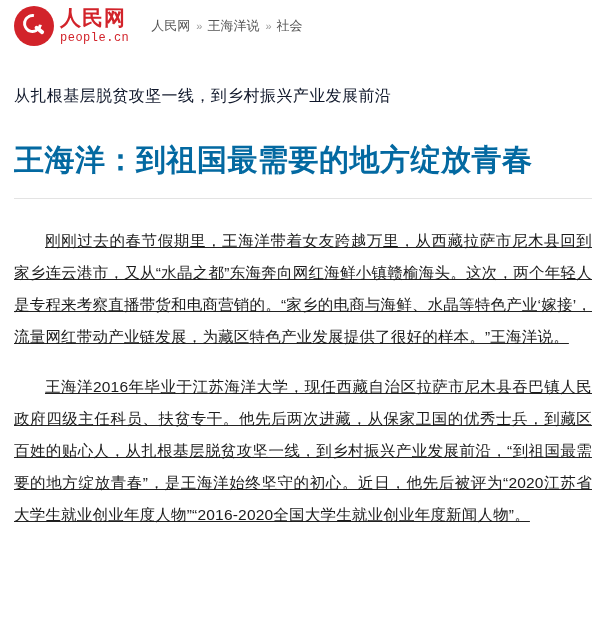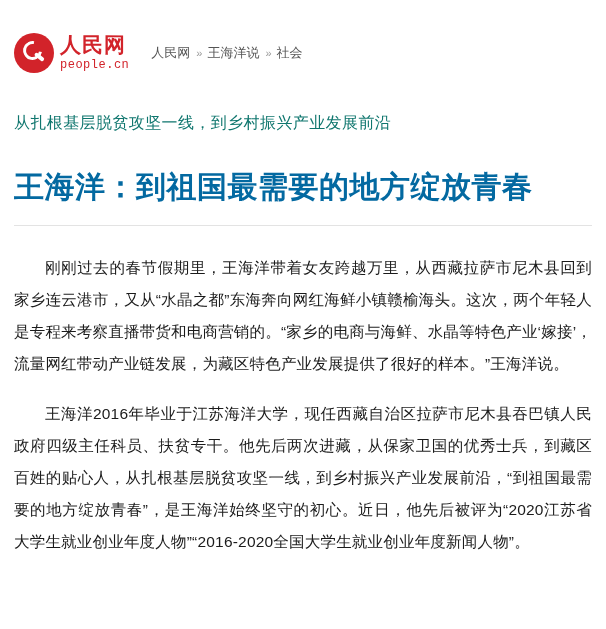--- a/index.html
+++ b/index.html
@@ -13,21 +13,21 @@
     font-family: "Liberation Sans", sans-serif;
     color: #222;
     overflow: hidden;
     position: relative;
   }
 
   
   .header {
     display: flex;
     align-items: center;
-    padding: 31px 0 12px 14px;
+    padding: 4px 0 12px 14px;
     height: 44px;
     box-sizing: content-box;
   }
   .logo {
     display: flex;
     align-items: center;
     flex: 0 0 auto;
   }
   .logo-mark {
     width: 40px;
@@ -100,21 +100,21 @@
     font-size: 11px;
     letter-spacing: -1px;
   }
 
   
   .article {
     padding: 0 14px;
   }
   .subtitle {
     font-size: 16px;
-    color: #0f766e;
+    color: #0f172a;
     margin-top: 26px;
     letter-spacing: 0.4px;
   }
   .headline {
     font-size: 30px;
     font-weight: bold;
     color: #0369a1;
     margin-top: 35px;
     letter-spacing: 0.5px;
     line-height: 1.2;
@@ -154,20 +154,21 @@
   .divider {
     height: 1px;
     background: #e3e3e3;
     margin: 0 14px;
   }
 
   
   .body-text {
     padding: 0 14px;
     margin-top: 26px;
+    text-decoration: underline;
   }
   .body-text p {
     margin: 0 0 18px 0;
     font-size: 15.5px;
     line-height: 32px;
     color: #1b1b1b;
     text-indent: 2em;
     text-align: justify;
     letter-spacing: 0.2px;
   }

